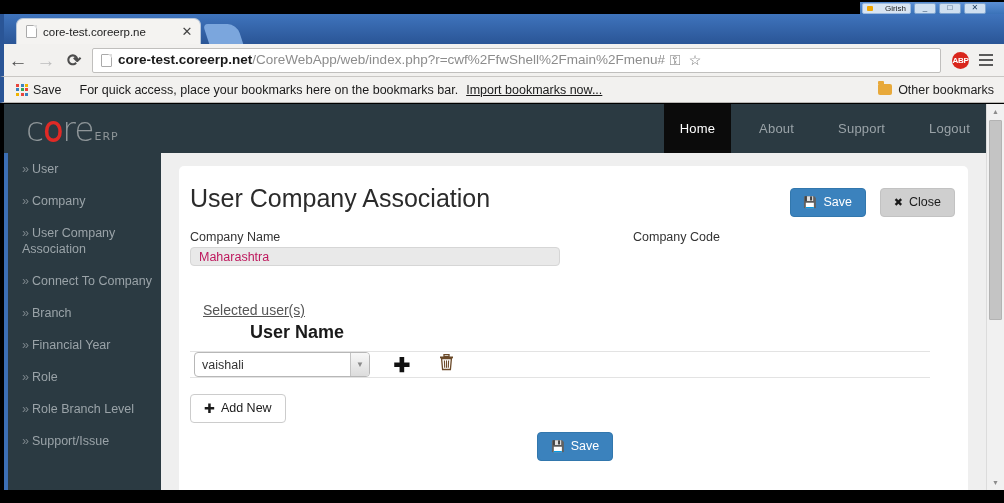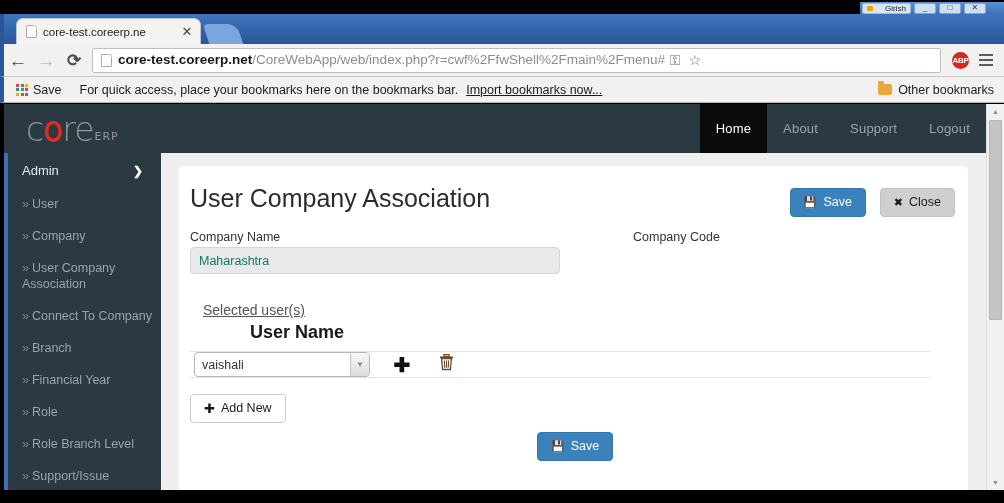--- a/index.html
+++ b/index.html
@@ -183,21 +183,21 @@
   #logo .lerp {
     font-size: 11px; color: #8f9699; letter-spacing: 1px;
     margin-left: 1px; position: relative; top: -1px;
   }
   #topnav {
     position: absolute; right: 0; top: 0; height: 49px;
     display: flex; align-items: stretch;
   }
   .topnav-item {
     display: flex; align-items: center; padding: 0 16px;
-    font-size: 13px; color: #9aa3a8; letter-spacing: .2px;
+    font-size: 13px; color: #9aa3a8; letter-spacing: .2px; margin-left: 12px;
   }
   .topnav-item.active { background: #0b0b0b; color: #ffffff; }
 
   
   #sidebar {
     position: absolute; left: 0; top: 49px; width: 157px; height: 337px;
     background: #2b3a42; border-left: 4px solid #3c6fb5;
   }
   #sidebar-head {
     display: flex; align-items: center; justify-content: space-between;
@@ -227,23 +227,23 @@
   .btn-primary { background: #3b82bd; color: #fff; border-color: #3277ad; }
   .btn-default { background: #cfcfcf; color: #1a1a1a; border-color: #c2c2c2; }
   .btn-white { background: #fff; color: #1a1a1a; border-color: #cccccc; }
   #btn-save-top { position: absolute; right: 102px; top: 22px; }
   #btn-close-top { position: absolute; right: 13px; top: 22px; }
 
   .fld-label {
     position: absolute; font-size: 12.5px; color: #333;
   }
   .fld-input {
-    position: absolute; height: 27px; background: #e9e9e9;
+    position: absolute; height: 19px; background: #e9e9e9;
     border: 1px solid #d6d6d6; border-radius: 4px;
-    font-size: 12.5px; color: #0f766e;
+    font-size: 12.5px; color: #be185d;
     display: flex; align-items: center; padding: 0 8px;
   }
   #lbl-company-name { left: 11px; top: 64px; }
   #in-company-name { left: 11px; top: 81px; width: 370px; }
   #lbl-company-code { left: 410px; top: 64px; margin-left: 44px; }
   #in-company-code { left: 410px; top: 81px; width: 170px; }
 
   #selected-users-heading {
     position: absolute; left: 24px; top: 136px;
     font-size: 14px; color: #555; text-decoration: underline;
@@ -383,24 +383,20 @@
       </div>
       <div id="topnav">
         <div class="topnav-item active">Home</div>
         <div class="topnav-item">About</div>
         <div class="topnav-item">Support</div>
         <div class="topnav-item">Logout</div>
       </div>
     </div>
 
     <div id="sidebar">
-      <div id="sidebar-head">
-        <span>Admin</span>
-        <span class="chev">❯</span>
-      </div>
       <div class="side-item">
         <span class="raq">»</span><span>User</span>
       </div>
       <div class="side-item">
         <span class="raq">»</span><span>Company</span>
       </div>
       <div class="side-item">
         <span class="raq">»</span><span>User Company Association</span>
       </div>
       <div class="side-item">

